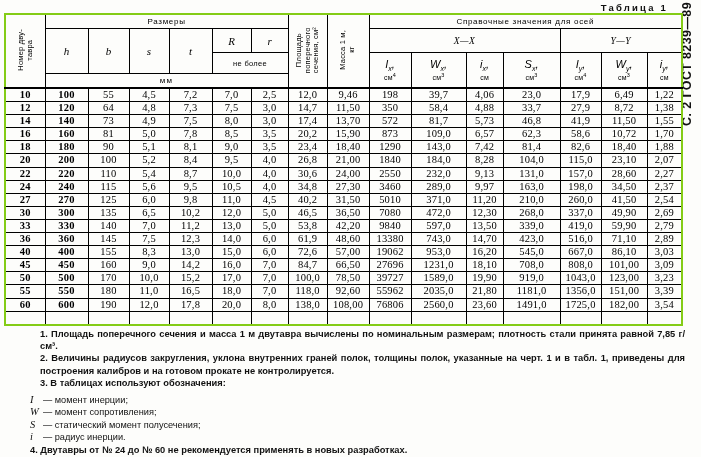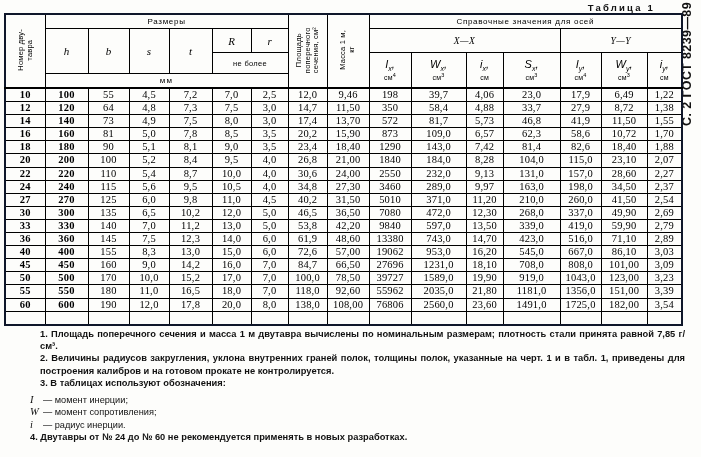--- a/index.html
+++ b/index.html
@@ -42,21 +42,21 @@
     font-weight: bold;
     font-size: 12.5px;
     letter-spacing: 0.4px;
     white-space: nowrap;
     color: #111;
   }
 
   
   #table-caption {
     position: absolute;
-    right: 46px;
+    right: 33px;
     top: 2px;
     font-family: "Liberation Sans", sans-serif;
     font-weight: bold;
     font-size: 9.5px;
     letter-spacing: 2.2px;
     color: #111;
   }
 
   
   #tbl-wrap {
@@ -74,21 +74,21 @@
   table.gost td, table.gost th {
     border: 1px solid #000;
     padding: 0;
     text-align: center;
     vertical-align: middle;
     font-weight: normal;
     color: #000;
   }
   
   table.gost {
-    border: 2px solid #0f172a;
+    border: 2px solid #84cc16;
     padding-left: 36px;
   }
   .hdr-group {
     font-family: "Liberation Sans", sans-serif;
     font-weight: bold;
     font-size: 8px;
     letter-spacing: 0.7px;
     height: 13px;
   }
   .hdr-sym {
@@ -638,19 +638,22 @@
     <p class="n1">2. Величины радиусов закругления, уклона внутренних граней полок, толщины полок, указанные на черт. 1 и в табл. 1, приведены для построения калибров и на готовом прокате не контролируется.</p>
     <p class="n1">3. В таблицах используют обозначения:</p>
     <div class="defs">
       <div class="defrow">
         <span class="defsym">I</span><span>— момент инерции;</span>
       </div>
       <div class="defrow">
         <span class="defsym">W</span><span>— момент сопротивления;</span>
       </div>
       <div class="defrow">
+        <span class="defsym">S</span><span>— статический момент полусечения;</span>
+      </div>
+      <div class="defrow">
         <span class="defsym">i</span><span>— радиус инерции.</span>
       </div>
     </div>
     <p class="n4">4. Двутавры от № 24 до № 60 не рекомендуется применять в новых  разработках.</p>
   </div>
 
 </div>
 
 </body></html>

